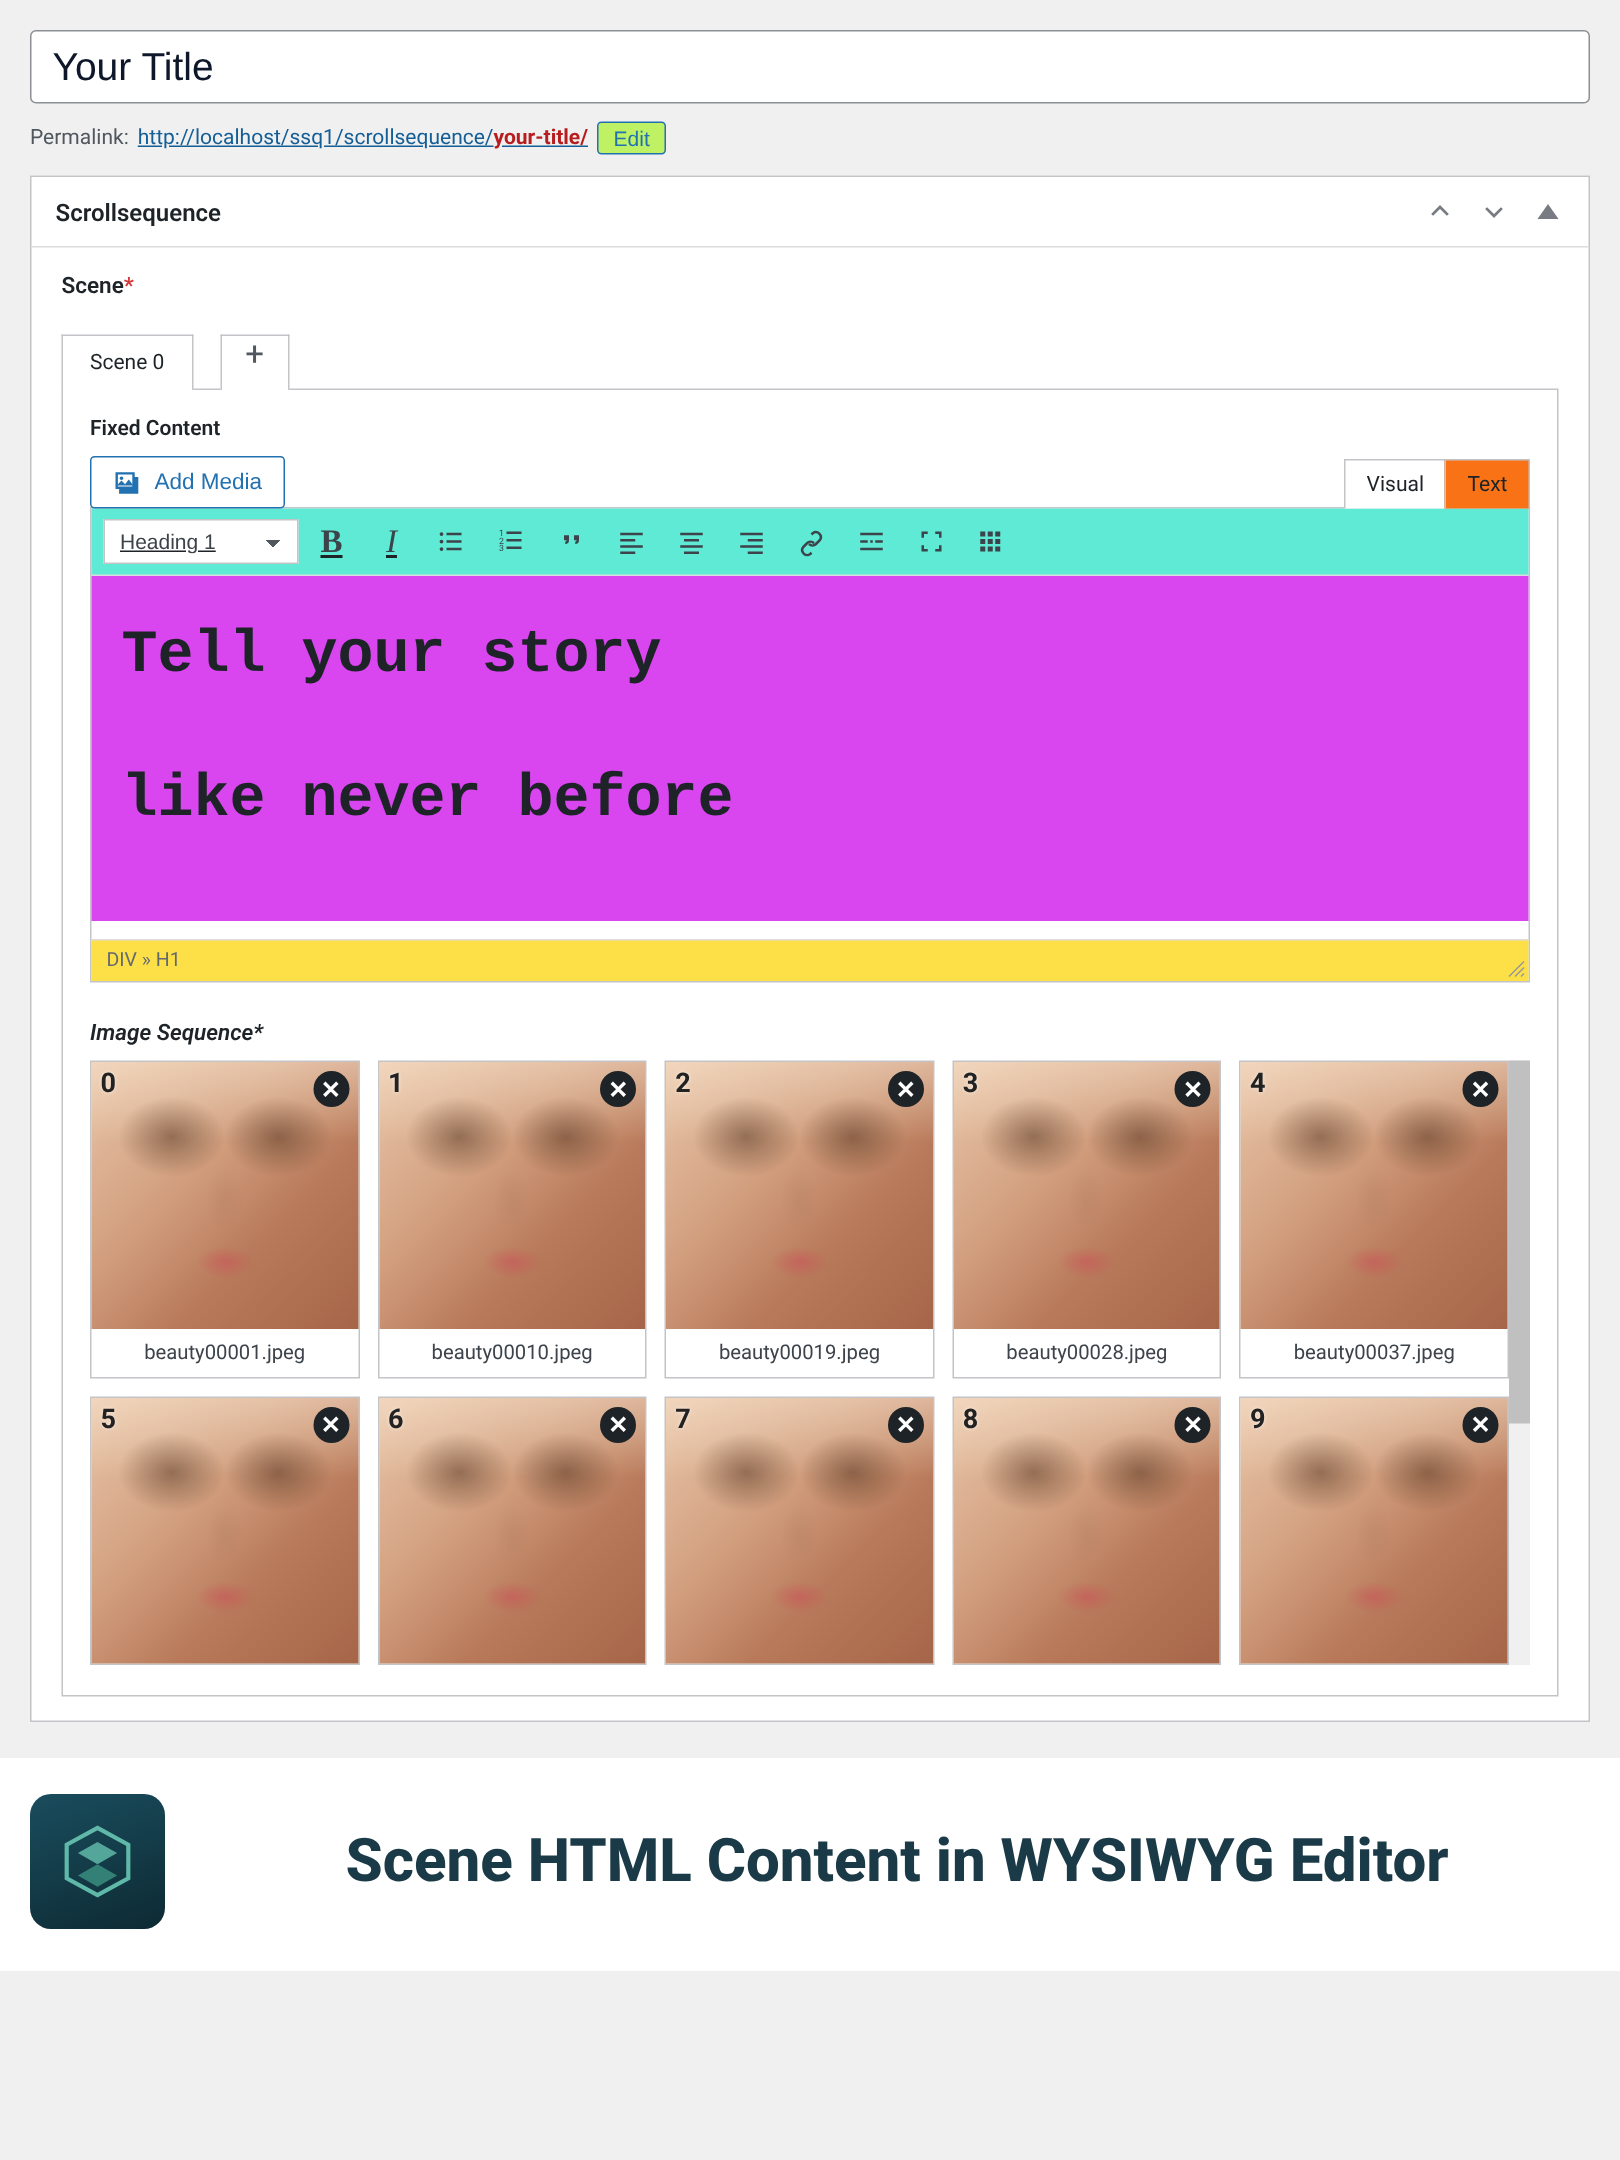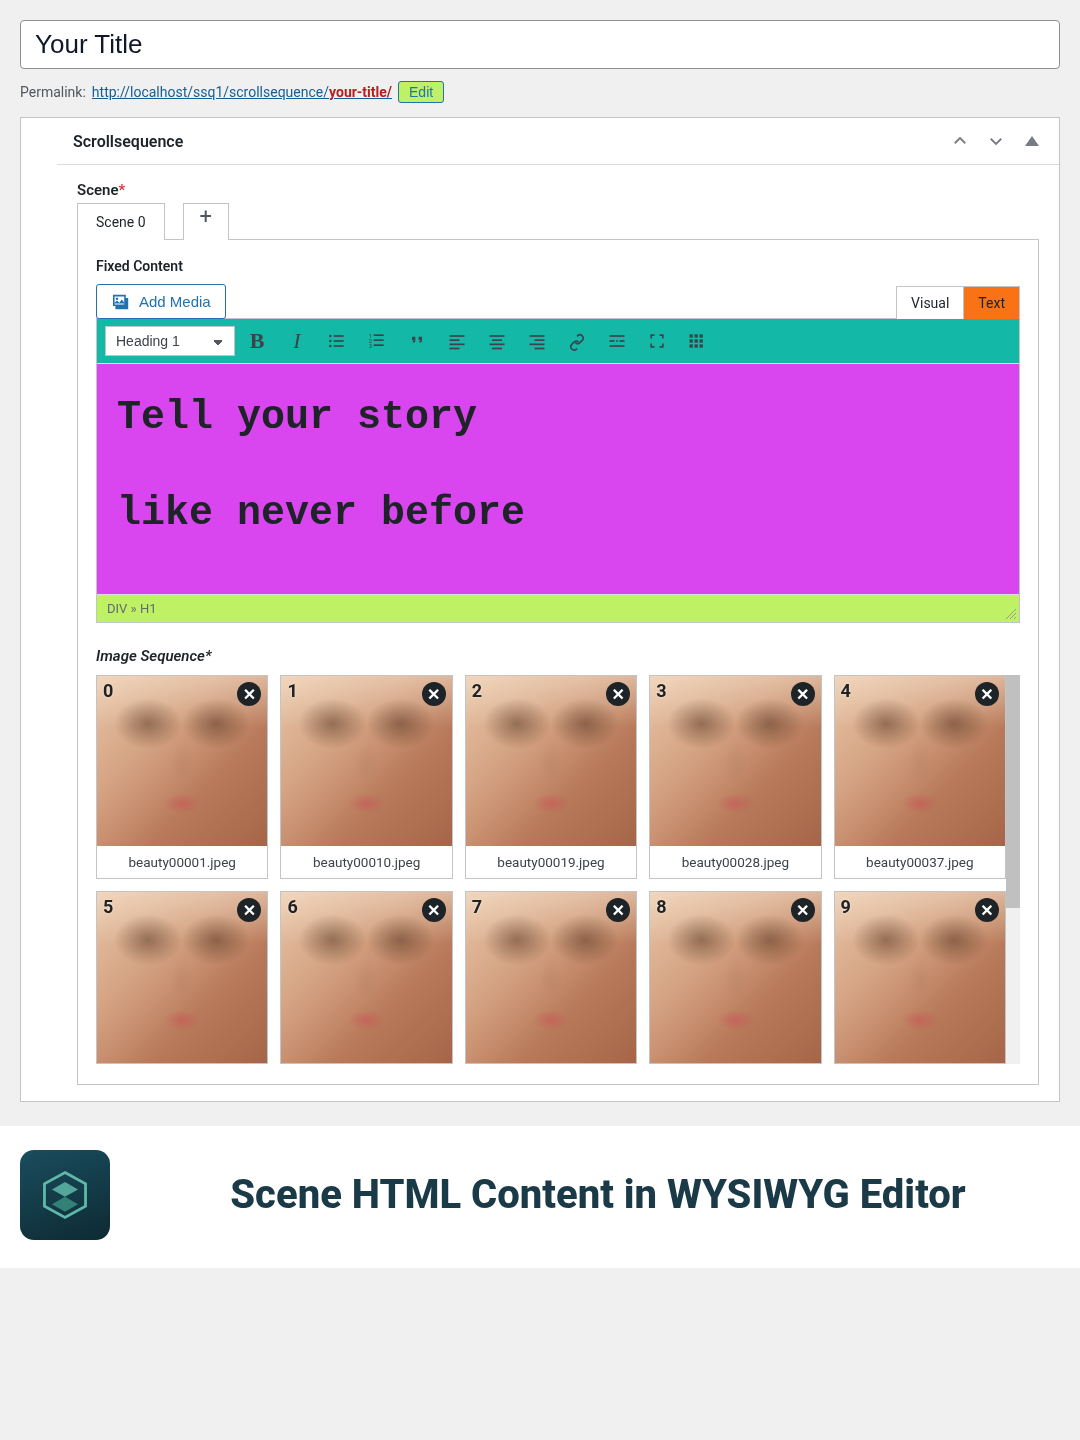--- a/index.html
+++ b/index.html
@@ -6,62 +6,62 @@
 body { font-family: -apple-system, BlinkMacSystemFont, "Segoe UI", Roboto, Arial, sans-serif; background: #f0f0f1; color: #1d2327; font-size: 14px; }
 .wrap { padding: 20px 20px 0 20px; }
 
 .title-input { width: 100%; padding: 8px 14px; font-size: 26px; border: 1px solid #8c8f94; border-radius: 4px; background: #fff; color: #0f172a; }
 
 .permalink-row { margin-top: 12px; font-size: 14px; color: #50575e; display: flex; align-items: center; gap: 6px; flex-wrap: wrap; }
 .permalink-row a { color: #135e96; text-decoration: underline; }
 .permalink-row a .slug { color: #b91c1c; font-weight: 700; }
 .edit-btn { border: 1px solid #2271b1; color: #2271b1; background: #bef264; padding: 2px 10px; border-radius: 3px; font-size: 14px; cursor: pointer; }
 
-.panel { background: #fff; border: 1px solid #c3c4c7; margin-top: 14px; padding-left: 36px; }
+.panel { background: #fff; border: 1px solid #c3c4c7; margin-top: 14px; }
 .panel-header { display: flex; align-items: center; justify-content: space-between; padding: 12px 16px; border-bottom: 1px solid #dcdcde; }
 .panel-title { font-weight: 600; font-size: 16px; }
 .panel-controls { display: flex; align-items: center; gap: 14px; color: #646970; }
 .ctrl-icon { width: 22px; height: 22px; display: flex; align-items: center; justify-content: center; cursor: pointer; }
 .ctrl-icon svg { width: 18px; height: 18px; stroke: #787c82; stroke-width: 2.5; fill: none; }
 .ctrl-tri { width: 0; height: 0; border-left: 7px solid transparent; border-right: 7px solid transparent; border-bottom: 10px solid #787c82; }
 
 .panel-body { padding: 16px 20px; }
-.field-label { font-size: 15px; font-weight: 600; margin-bottom: 4px; }
+.field-label { font-size: 15px; font-weight: 600; margin-bottom: 24px; }
 .field-label .req { color: #d63638; }
 
 .tabs { display: flex; gap: 18px; margin-bottom: -1px; }
 .tab { border: 1px solid #c3c4c7; border-bottom: none; background: #fff; padding: 10px 18px; font-size: 14px; cursor: pointer; }
 .tab.add { font-size: 22px; line-height: 14px; padding: 6px 16px 12px; color: #50575e; }
 
 .scene-frame { border: 1px solid #c3c4c7; padding: 18px 18px 20px 18px; }
 
 .fc-label { font-weight: 600; margin-bottom: 10px; }
 
 .media-row { display: flex; align-items: flex-end; justify-content: space-between; margin-bottom: 0; }
 .add-media-btn { display: inline-flex; align-items: center; gap: 8px; border: 1px solid #2271b1; color: #2271b1; background: #fff; padding: 8px 14px; border-radius: 3px; font-size: 15px; cursor: pointer; }
 .add-media-btn svg { width: 20px; height: 16px; fill: #2271b1; }
 
 .mode-tabs { display: flex; align-self: flex-end; }
 .mode-tab { border: 1px solid #c3c4c7; padding: 8px 14px; font-size: 14px; cursor: pointer; background: #fff; border-bottom: none; }
 .mode-tab + .mode-tab { margin-left: -1px; }
 .mode-tab.inactive { background: #f97316; text-align: center; }
 
 .editor { border: 1px solid #c3c4c7; margin-top: -1px; }
-.toolbar { display: flex; align-items: center; gap: 4px; padding: 6px 8px; background: #14b8a6; border-bottom: 1px solid #dcdcde; }
+.toolbar { display: flex; align-items: center; gap: 4px; padding: 6px 8px; background: #5eead4; border-bottom: 1px solid #dcdcde; text-decoration: underline; }
 .format-select { border: 1px solid #c3c4c7; background: #fff; padding: 6px 26px 6px 10px; font-size: 14px; color: #3c434a; appearance: none; -webkit-appearance: none; background-image: linear-gradient(45deg, transparent 50%, #50575e 50%), linear-gradient(135deg, #50575e 50%, transparent 50%); background-position: calc(100% - 16px) 13px, calc(100% - 11px) 13px; background-size: 5px 5px, 5px 5px; background-repeat: no-repeat; min-width: 130px; }
 .tbtn { width: 36px; height: 32px; display: flex; align-items: center; justify-content: center; color: #3c434a; cursor: pointer; border-radius: 2px; font-size: 20px; }
 .tbtn svg { width: 20px; height: 20px; fill: #3c434a; }
 .tbtn.bold { font-family: Georgia, serif; font-weight: 700; font-size: 22px; }
 .tbtn.italic { font-family: Georgia, serif; font-style: italic; font-size: 22px; }
 
 .editor-content { padding: 30px 20px 50px 20px; font-family: Liberation Mono, monospace; min-height: 230px; background: #d946ef; }
 .editor-content h1 { font-size: 40px; font-weight: 700; line-height: 1.2; margin-bottom: 48px; color: #1d2327; }
 .editor-content h1:last-child { margin-bottom: 0; }
 
-.editor-path { border-top: 1px solid #dcdcde; padding: 6px 10px; font-size: 13px; color: #646970; background: #bef264; position: relative; }
+.editor-path { border-top: 1px solid #dcdcde; padding: 6px 10px; font-size: 13px; color: #646970; background: #fde047; position: relative; margin-top: 12px; }
 .resize-grip { position: absolute; right: 2px; bottom: 2px; width: 12px; height: 12px; }
 .resize-grip svg { width: 12px; height: 12px; }
 
 .imgseq-label { font-weight: 600; margin: 24px 0 10px 0; font-size: 15px; font-style: italic; }
 
 .img-grid-wrapper { position: relative; border-right: 14px solid transparent; }
 .img-grid-wrapper::-webkit-scrollbar { width: 14px; }
 .scrollbar-fake { position: absolute; right: -14px; top: 0; width: 14px; height: 100%; background: #f0f0f0; }
 .scroll-thumb { background: #c0c0c0; width: 100%; height: 60%; }
 

